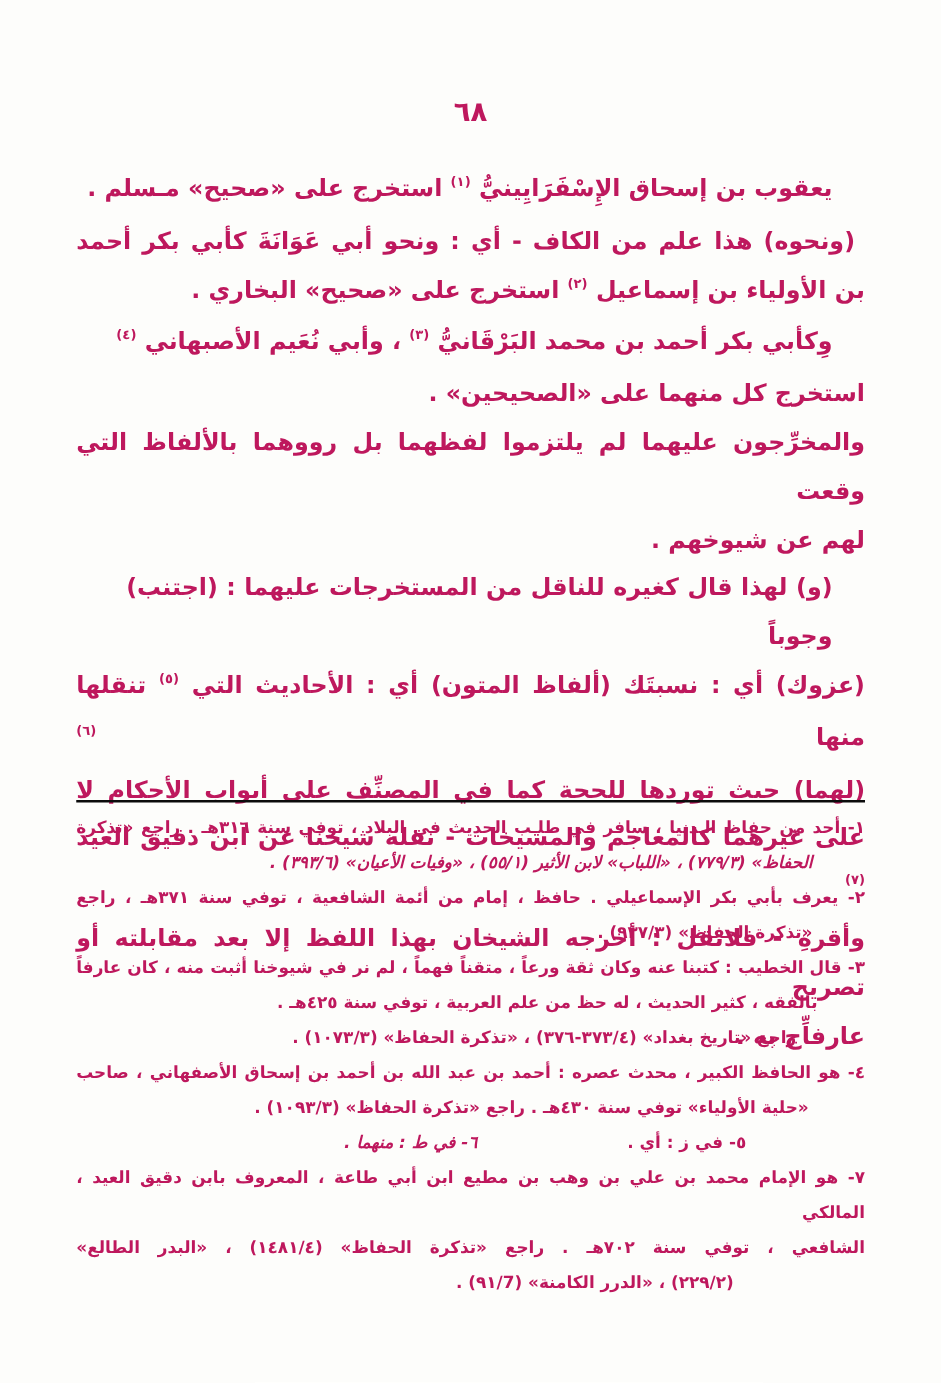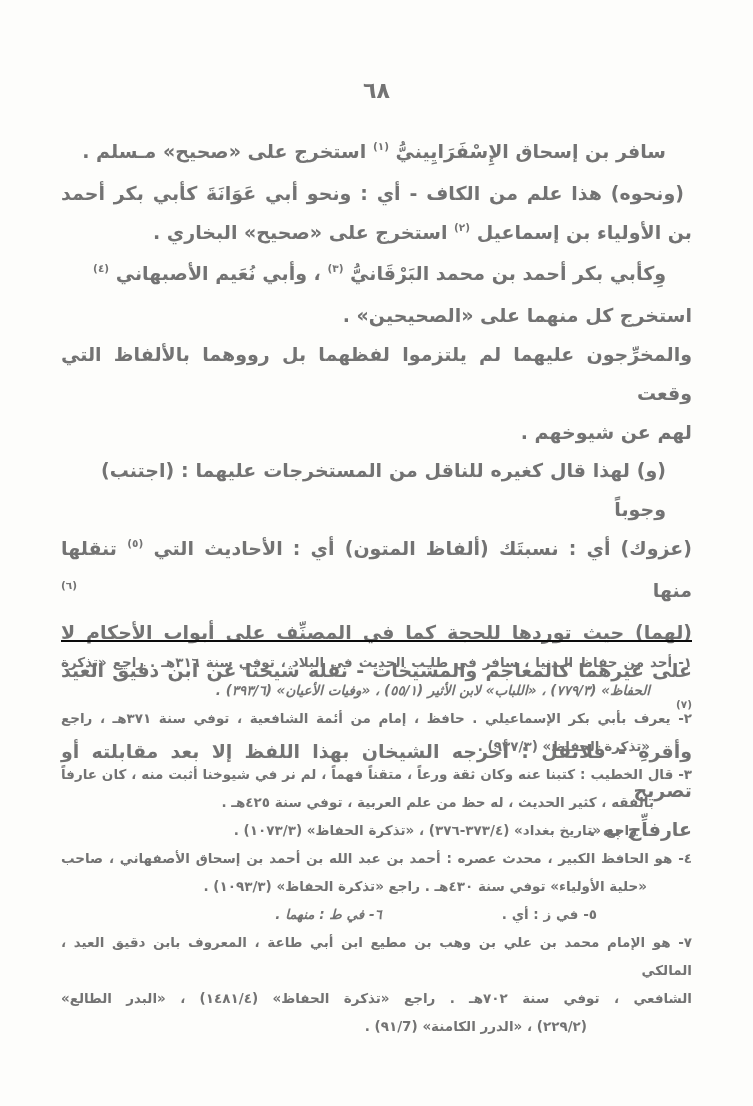--- a/index.html
+++ b/index.html
@@ -1,20 +1,20 @@
 <!DOCTYPE html>
 <html lang="ar" dir="rtl"><head>
 <meta charset="utf-8">
 <style>
   html,body{margin:0;padding:0;background:#ffffff;}
   .page{
     position:relative;
     width:753px;height:1106px;
     background:#fdfdfb;
-    color:#737373;
+    color:#be185d;
     font-family:"DejaVu Sans",sans-serif;
     direction:rtl;
     overflow:hidden;
   }
   .pagenum{
     position:absolute;top:78px;left:0;right:0;
     text-align:center;
     font-size:22px;font-weight:bold;
     letter-spacing:1px;
   }
@@ -63,21 +63,21 @@
     justify-content:flex-start;
     align-items:baseline;
   }
 </style>
 </head>
 <body>
 
 <div class="page">
   <div class="pagenum">٦٨</div>
   <div class="body-text" id="body-text">
-      <div class="body-line" style="padding-right: 26px;"><span>سافر بن إسحاق الإِسْفَرَايِينيُّ </span><span class="fnref">(١)</span><span> استخرج على «صحيح» مـسلم .</span></div>
+      <div class="body-line" style="padding-right: 26px;"><span>يعقوب بن إسحاق الإِسْفَرَايِينيُّ </span><span class="fnref">(١)</span><span> استخرج على «صحيح» مـسلم .</span></div>
       <div class="body-line justify" style="padding-right: 8px;"><span>(ونحوه) هذا علم من الكاف - أي : ونحو أبي عَوَانَةَ كأبي بكر أحمد</span></div>
       <div class="body-line"><span>بن الأولياء بن إسماعيل </span><span class="fnref">(٢)</span><span> استخرج على «صحيح» البخاري .</span></div>
       <div class="body-line" style="padding-right: 26px;"><span>وِكأبي بكر أحمد بن محمد البَرْقَانيُّ </span><span class="fnref">(٣)</span><span> ، وأبي نُعَيم الأصبهاني </span><span class="fnref">(٤)</span></div>
       <div class="body-line"><span>استخرج كل منهما على «الصحيحين» .</span></div>
       <div class="body-line justify"><span>والمخرِّجون عليهما لم يلتزموا لفظهما بل رووهما بالألفاظ التي وقعت</span></div>
       <div class="body-line"><span>لهم عن شيوخهم .</span></div>
       <div class="body-line justify" style="padding-right: 26px; margin-left: 40px;"><span>(و) لهذا قال كغيره للناقل من المستخرجات عليهما : (اجتنب) وجوباً</span></div>
       <div class="body-line justify"><span>(عزوك) أي : نسبتَك (ألفاظ المتون) أي : الأحاديث التي </span><span class="fnref">(٥)</span><span> تنقلها منها </span><span class="fnref">(٦)</span></div>
       <div class="body-line justify"><span>(لهما) حيث توردها للحجة كما في المصنِّف على أبواب الأحكام لا</span></div>
       <div class="body-line justify"><span>على غيرهما كالمعاجم والمشيخات - نقله شيخنا عن ابن دقيق العيد </span><span class="fnref">(٧)</span></div>

